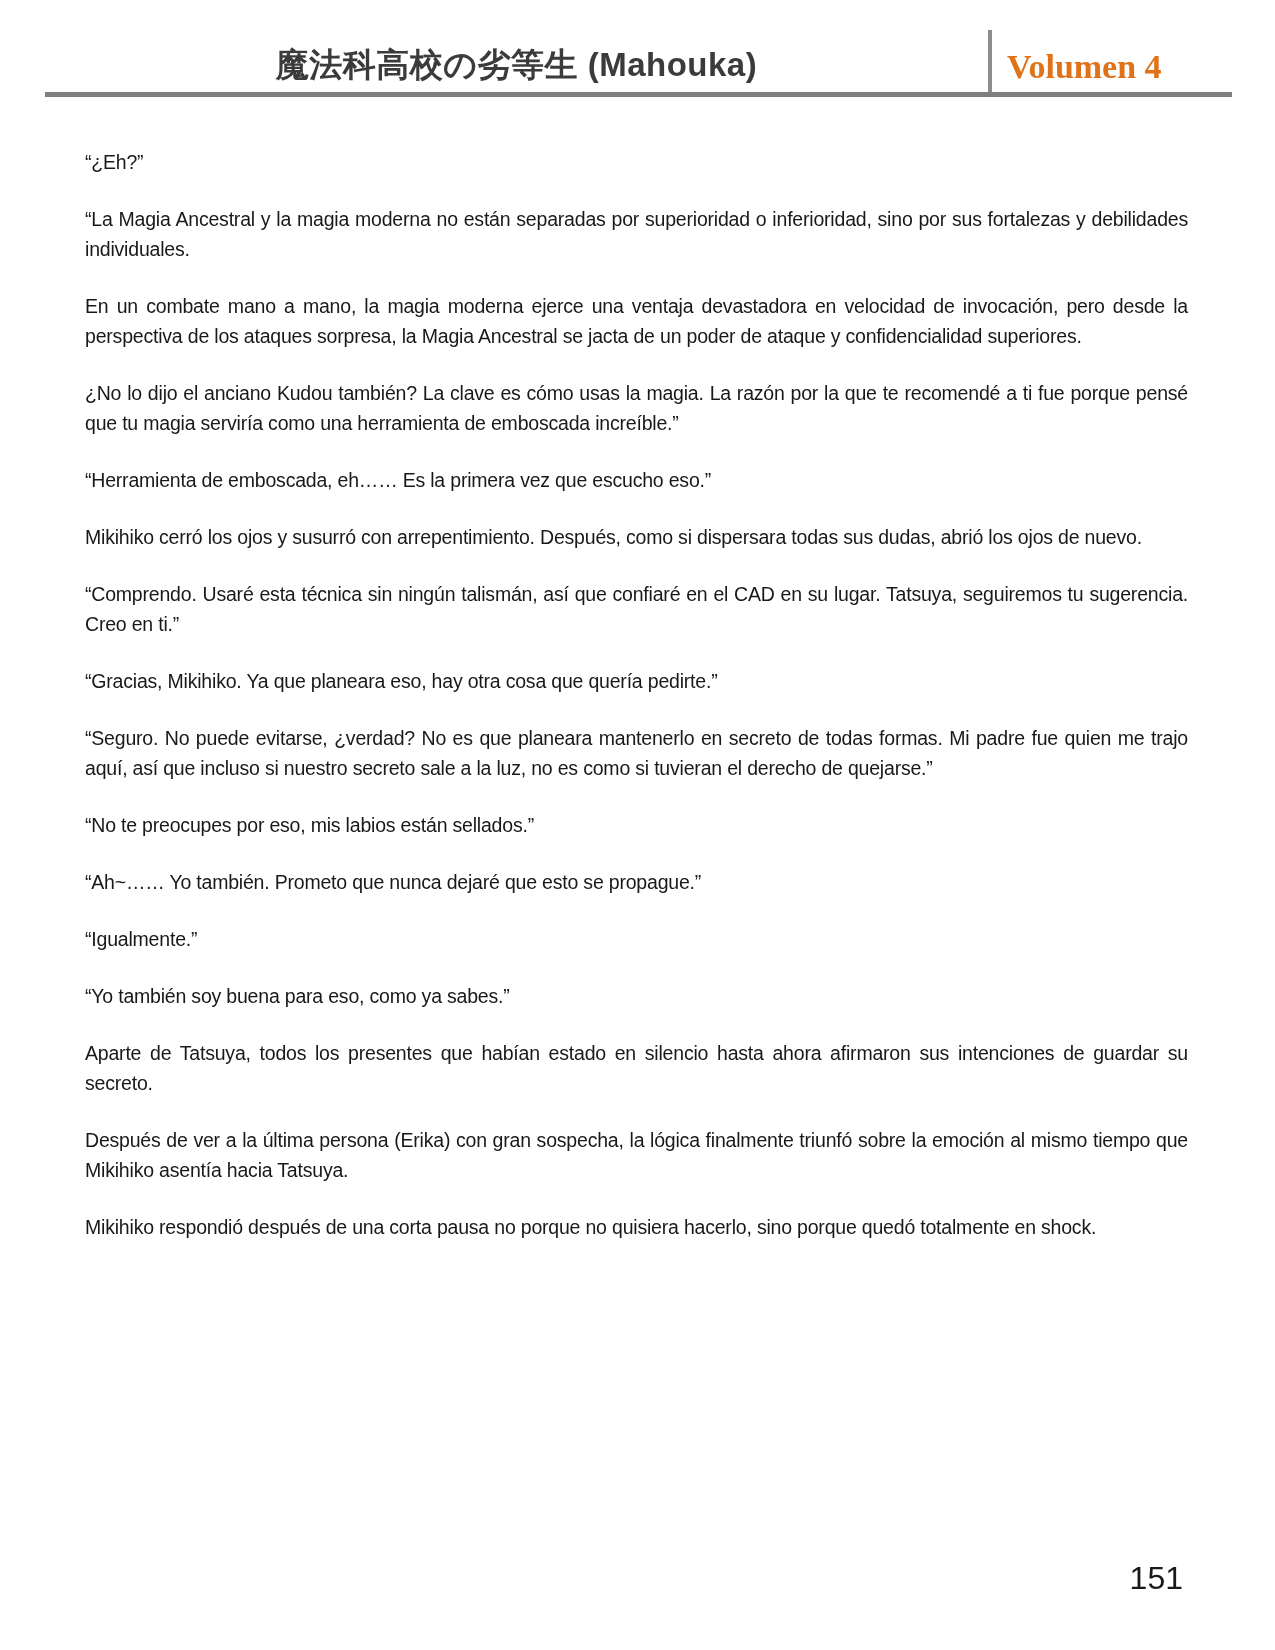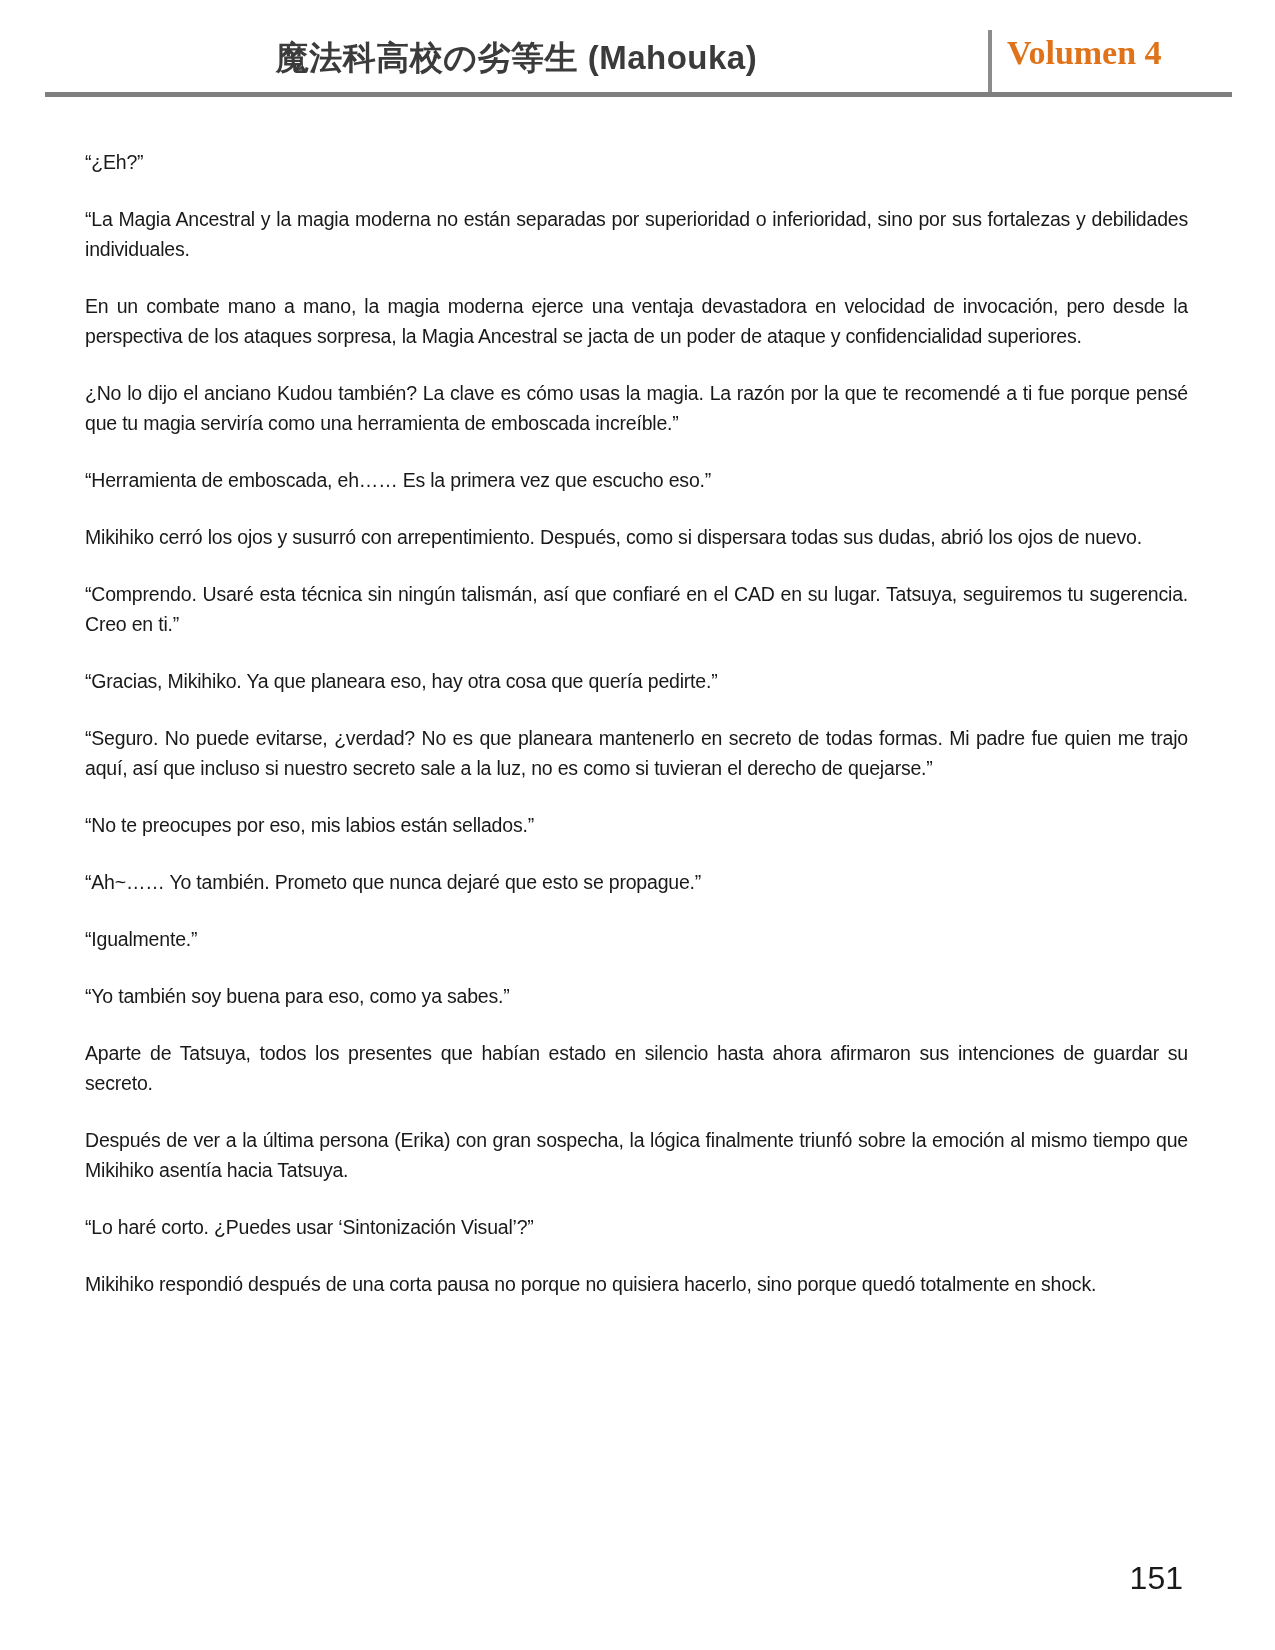--- a/index.html
+++ b/index.html
@@ -19,21 +19,21 @@
   
   .header-row {
     display: flex;
     align-items: stretch;
     margin: 28px 43px 0 45px;
     height: 64px;
   }
   .header-left {
     flex: 1;
     display: flex;
-    align-items: center;
+    align-items: flex-end;
     justify-content: center;
     padding-bottom: 4px;
   }
   .header-title {
     font-family: "Liberation Sans", sans-serif;
     font-weight: bold;
     font-size: 33px;
     color: #3b3b3b;
     letter-spacing: 0.5px;
     white-space: nowrap;
@@ -41,21 +41,21 @@
   .header-divider {
     width: 4px;
     background: #8c8c8c;
     margin-top: 2px;
   }
   .header-right {
     width: 225px;
     display: flex;
     align-items: flex-end;
     padding-left: 15px;
-    padding-bottom: 20px;
+    padding-bottom: 6px;
   }
   .volume-label {
     font-family: "Liberation Serif", serif;
     font-weight: bold;
     font-size: 34px;
     color: #e0731a;
     white-space: nowrap;
   }
   .header-rule {
     height: 5px;
@@ -112,19 +112,18 @@
       <p>Mikihiko cerró los ojos y susurró con arrepentimiento. Después, como si dispersara todas sus dudas, abrió los ojos de nuevo.</p>
       <p>“Comprendo. Usaré esta técnica sin ningún talismán, así que confiaré en el CAD en su lugar. Tatsuya, seguiremos tu sugerencia. Creo en ti.”</p>
       <p>“Gracias, Mikihiko. Ya que planeara eso, hay otra cosa que quería pedirte.”</p>
       <p>“Seguro. No puede evitarse, ¿verdad? No es que planeara mantenerlo en secreto de todas formas. Mi padre fue quien me trajo aquí, así que incluso si nuestro secreto sale a la luz, no es como si tuvieran el derecho de quejarse.”</p>
       <p>“No te preocupes por eso, mis labios están sellados.”</p>
       <p>“Ah~…… Yo también. Prometo que nunca dejaré que esto se propague.”</p>
       <p>“Igualmente.”</p>
       <p>“Yo también soy buena para eso, como ya sabes.”</p>
       <p>Aparte de Tatsuya, todos los presentes que habían estado en silencio hasta ahora afirmaron sus intenciones de guardar su secreto.</p>
       <p>Después de ver a la última persona (Erika) con gran sospecha, la lógica finalmente triunfó sobre la emoción al mismo tiempo que Mikihiko asentía hacia Tatsuya.</p>
-      <p>“Lo haré corto. ¿Puedes usar ‘Sintonización Visual’?”</p>
       <p>Mikihiko respondió después de una corta pausa no porque no quisiera hacerlo, sino porque quedó totalmente en shock.</p>
     </main>
 
   <div class="page-number">151</div>
 
 </div>
 
 </body></html>

